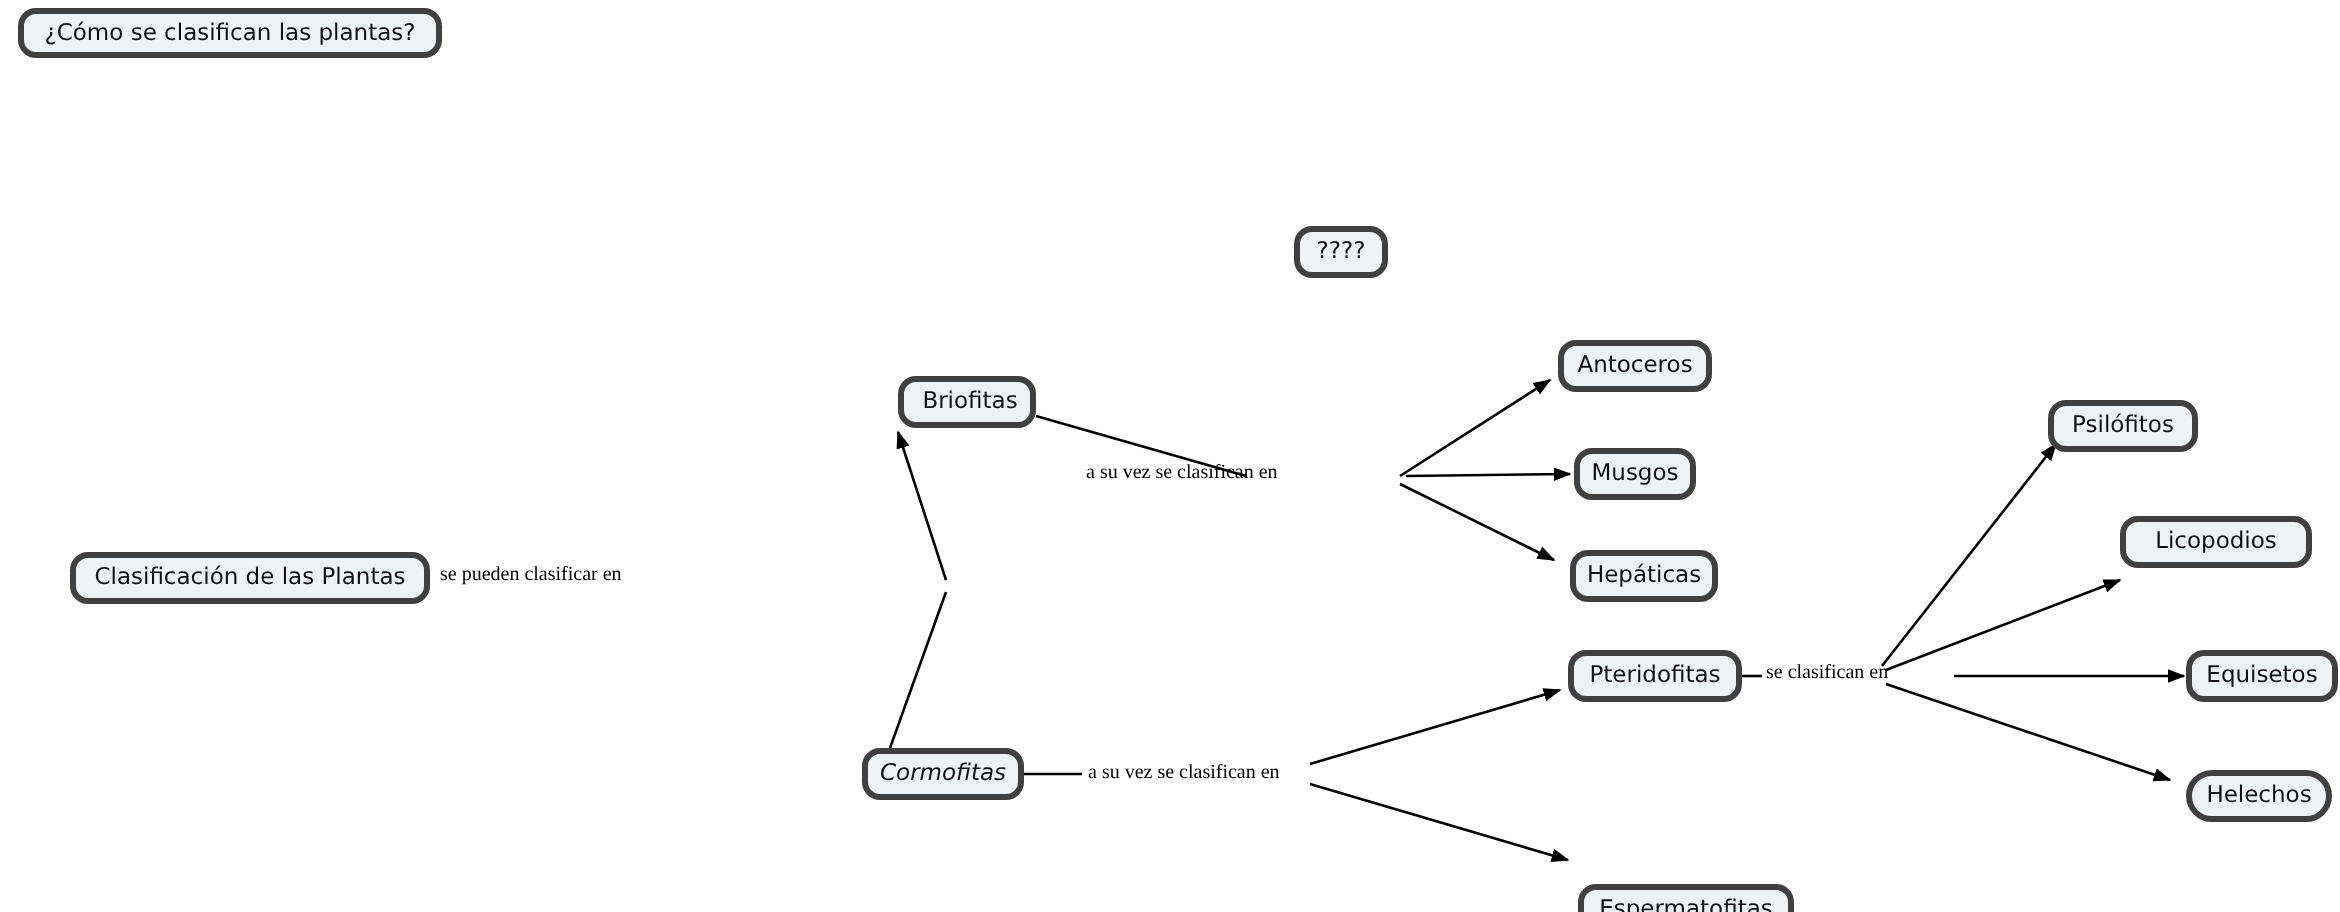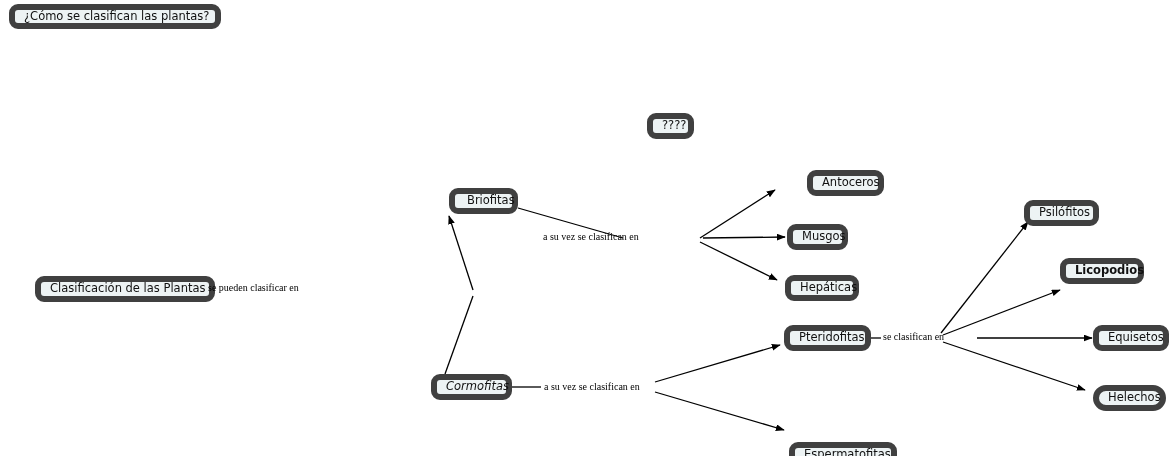--- a/index.html
+++ b/index.html
@@ -22,24 +22,25 @@
     position: absolute;
     left: 0;
     top: 0;
     width: 1170px;
     height: 456px;
   }
   .node {
     position: absolute;
     box-sizing: border-box;
     background: #edf3f4;
-    border: 6px solid #404040;
+    border: 3px solid #404040;
     border-radius: 9px;
     display: flex;
     align-items: center;
+    justify-content: center;
     color: #111111;
     font-size: 11.5px;
     line-height: 1;
     white-space: nowrap;
     padding: 0 9px;
   }
   .node-label {
     display: block;
   }
   .edge-label {
@@ -112,21 +113,21 @@
   </div>
 
   <div class="node" style="left:449px; top:188px; width:69px; height:26px;padding-left:12px;">
     <span class="node-label">Briofitas</span>
   </div>
 
   <div class="node" style="left:431px; top:374px; width:81px; height:26px;font-style:italic;">
     <span class="node-label">Cormofitas</span>
   </div>
 
-  <div class="node" style="left:779px; top:170px; width:77px; height:26px;margin-left:28px;">
+  <div class="node" style="left:779px; top:170px; width:77px; height:26px;">
     <span class="node-label">Antoceros</span>
   </div>
 
   <div class="node" style="left:787px; top:224px; width:61px; height:26px;">
     <span class="node-label">Musgos</span>
   </div>
 
   <div class="node" style="left:785px; top:275px; width:74px; height:26px;">
     <span class="node-label">Hepáticas</span>
   </div>
@@ -136,33 +137,33 @@
   </div>
 
   <div class="node" style="left:789px; top:442px; width:108px; height:26px;">
     <span class="node-label">Espermatofitas</span>
   </div>
 
   <div class="node" style="left:1024px; top:200px; width:75px; height:26px;">
     <span class="node-label">Psilófitos</span>
   </div>
 
-  <div class="node" style="left:1060px; top:258px; width:84px; height:26px;font-weight:bold;">
+  <div class="node" style="left:1060px; top:258px; width:96px; height:26px;">
     <span class="node-label">Licopodios</span>
   </div>
 
   <div class="node" style="left:1093px; top:325px; width:76px; height:26px;">
     <span class="node-label">Equisetos</span>
   </div>
 
   <div class="node" style="left:1093px; top:385px; width:73px; height:26px;border-radius:13px;">
     <span class="node-label">Helechos</span>
   </div>
 
-  <div class="edge-label" style="left:208px; top:283px;">se pueden clasificar en</div>
+  <div class="edge-label" style="left:220px; top:283px;">se pueden clasificar en</div>
 
   <div class="edge-label" style="left:543px; top:232px;">a su vez se clasifican en</div>
 
   <div class="edge-label" style="left:544px; top:382px;">a su vez se clasifican en</div>
 
   <div class="edge-label" style="left:883px; top:332px;">se clasifican en</div>
 
 </div>
 
 </body></html>

